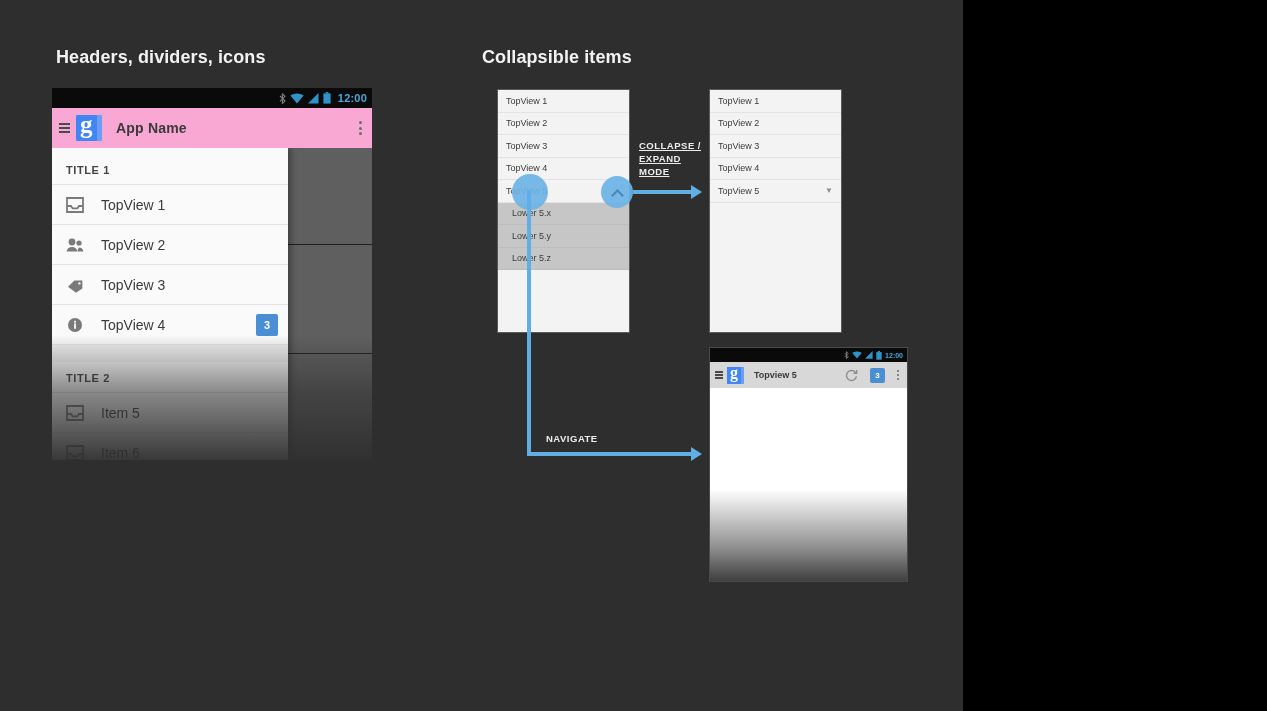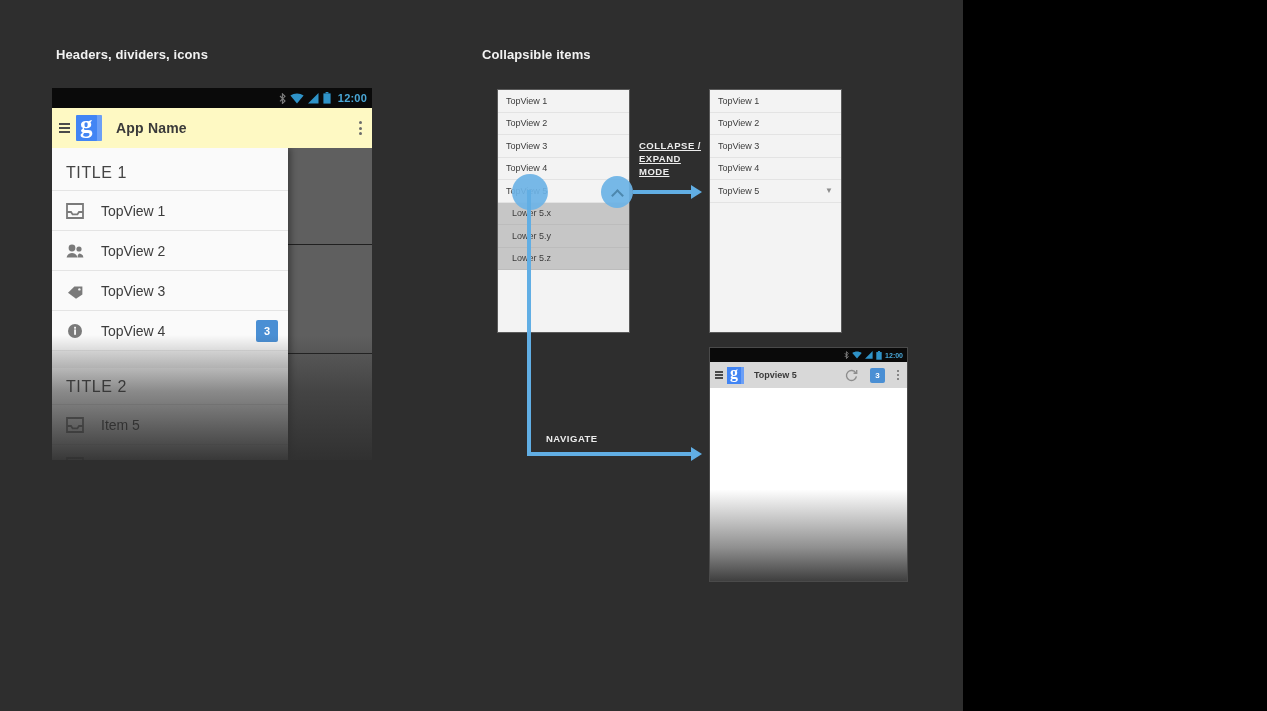--- a/index.html
+++ b/index.html
@@ -15,21 +15,21 @@
     background: #2e2e2e;
   }
   #blackpad {
     position: absolute; left: 963px; top: 0;
     width: 304px; height: 711px; background: #000;
   }
 
   .section-title {
     position: absolute;
     color: #f2f2f2;
-    font-size: 13px;
+    font-size: 18px;
     font-weight: bold;
     letter-spacing: .1px;
   }
   #title-left  { left: 56px; top: 47px; }
   #title-right { left: 482px; top: 47px; }
 
   #deck-title {
     position: absolute; left: 52px; top: 632px;
     color: #e2e2e2; font-size: 34px; font-weight: 400;
     letter-spacing: .3px;
@@ -46,21 +46,21 @@
     height: 20px; background: #0a0a0a;
     display: flex; align-items: center; justify-content: flex-end;
     padding-right: 5px; gap: 4px;
   }
   .statusbar .sicon { display: block; }
   .clock {
     color: #4aa8d8; font-size: 11px; font-weight: bold;
     letter-spacing: .2px; margin-left: 3px;
   }
   .appbar {
-    height: 40px; background: #fef9c3;
+    height: 40px; background: #f9a8d4;
     display: flex; align-items: center; padding: 0 10px 0 7px;
     position: relative; z-index: 6;
   }
   .hamburger { width: 11px; display: flex; flex-direction: column; gap: 2px; flex: none; }
   .hamburger i { display: block; height: 2px; background: #4a4a4a; }
   .glogo {
     width: 26px; height: 26px; margin-left: 6px; flex: none;
     background: #4285f4; position: relative; border-radius: 1px;
     box-shadow: inset -5px 0 0 rgba(255,255,255,.22);
   }
@@ -95,21 +95,21 @@
   .bgdiv { position:absolute; left:0; right:0; height:1px; background:#555; }
 
   
   .drawer {
     position: absolute; left: 0; top: 0;
     width: 236px; height: 100%;
     background: #fafafa; z-index: 3;
     box-shadow: 3px 0 6px rgba(0,0,0,.35);
   }
   .drawer-subhead {
-    font-size: 16px; font-weight: normal; color: #444;
+    font-size: 11px; font-weight: bold; color: #444;
     letter-spacing: .6px; padding: 16px 0 8px 14px;
   }
   .drawer-item {
     height: 40px; display: flex; align-items: center;
     padding: 0 10px 0 14px; border-top: 1px solid #e4e4e4;
   }
   .drawer-item .label {
     margin-left: 17px; font-size: 14px; color: #3c3c3c;
   }
   .badge {

